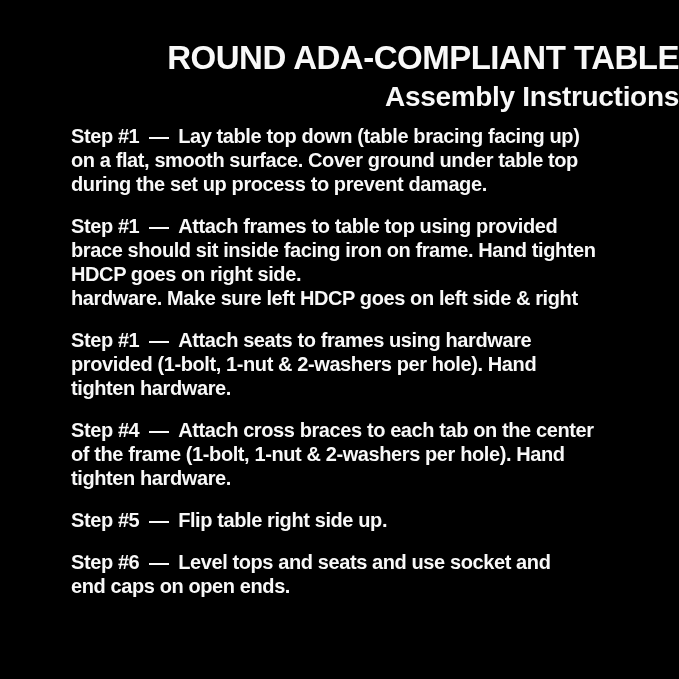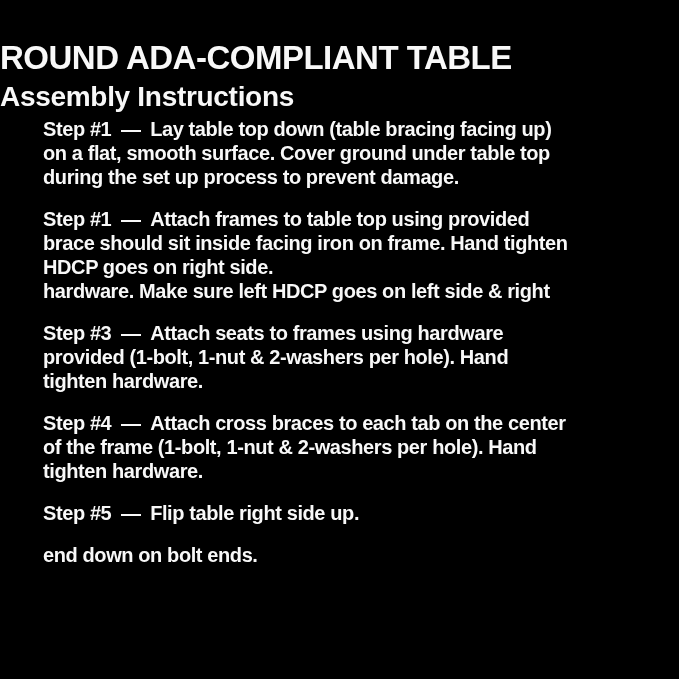--- a/index.html
+++ b/index.html
@@ -13,42 +13,43 @@
     height: 679px;
     background: #000000;
     color: #f8f8f8;
     font-family: "Liberation Sans", "DejaVu Sans", sans-serif;
     font-weight: 700;
     overflow: hidden;
     box-sizing: border-box;
     padding-top: 36px;
   }
   .header {
-    text-align: left;
-    margin: 0 0 3px 0;
+    text-align: right;
+    margin: 0 0 10px 0;
   }
   .title {
     margin: 0;
     font-size: 33px;
     line-height: 44px;
     letter-spacing: -0.5px;
     font-weight: 700;
     color: #f8f8f8;
   }
   .subtitle {
     margin: 0;
     font-size: 28px;
     line-height: 34px;
     letter-spacing: -0.3px;
     font-weight: 700;
     color: #f8f8f8;
   }
   .steps {
     padding-left: 43px;
     padding-right: 20px;
+    margin-left: 28px;
   }
   .step {
     margin: 0 0 18px 0;
   }
   .step-line {
     font-size: 20px;
     line-height: 24px;
     letter-spacing: -0.4px;
     white-space: nowrap;
     color: #f8f8f8;
@@ -68,29 +69,30 @@
         <div class="step-line">on a flat, smooth surface. Cover ground under table top</div>
         <div class="step-line">during the set up process to prevent damage.</div>
       </div>
       <div class="step">
         <div class="step-line">Step #1 — Attach frames to table top using provided</div>
         <div class="step-line">brace should sit inside facing iron on frame. Hand tighten</div>
         <div class="step-line">HDCP goes on right side.</div>
         <div class="step-line">hardware. Make sure left HDCP goes on left side &amp; right</div>
       </div>
       <div class="step">
-        <div class="step-line">Step #3 — Attach seats to frames using hardware</div>
+        <div class="step-line">Step #1 — Attach seats to frames using hardware</div>
         <div class="step-line">provided (1-bolt, 1-nut &amp; 2-washers per hole). Hand</div>
         <div class="step-line">tighten hardware.</div>
       </div>
       <div class="step">
         <div class="step-line">Step #4 — Attach cross braces to each tab on the center</div>
         <div class="step-line">of the frame (1-bolt, 1-nut &amp; 2-washers per hole). Hand</div>
         <div class="step-line">tighten hardware.</div>
       </div>
       <div class="step">
         <div class="step-line">Step #5 — Flip table right side up.</div>
       </div>
       <div class="step">
-        <div class="step-line">end down on bolt ends.</div>
+        <div class="step-line">Step #6 — Level tops and seats and use socket and</div>
+        <div class="step-line">end caps on open ends.</div>
       </div>
     </div>
 </div>
 
 </body></html>

